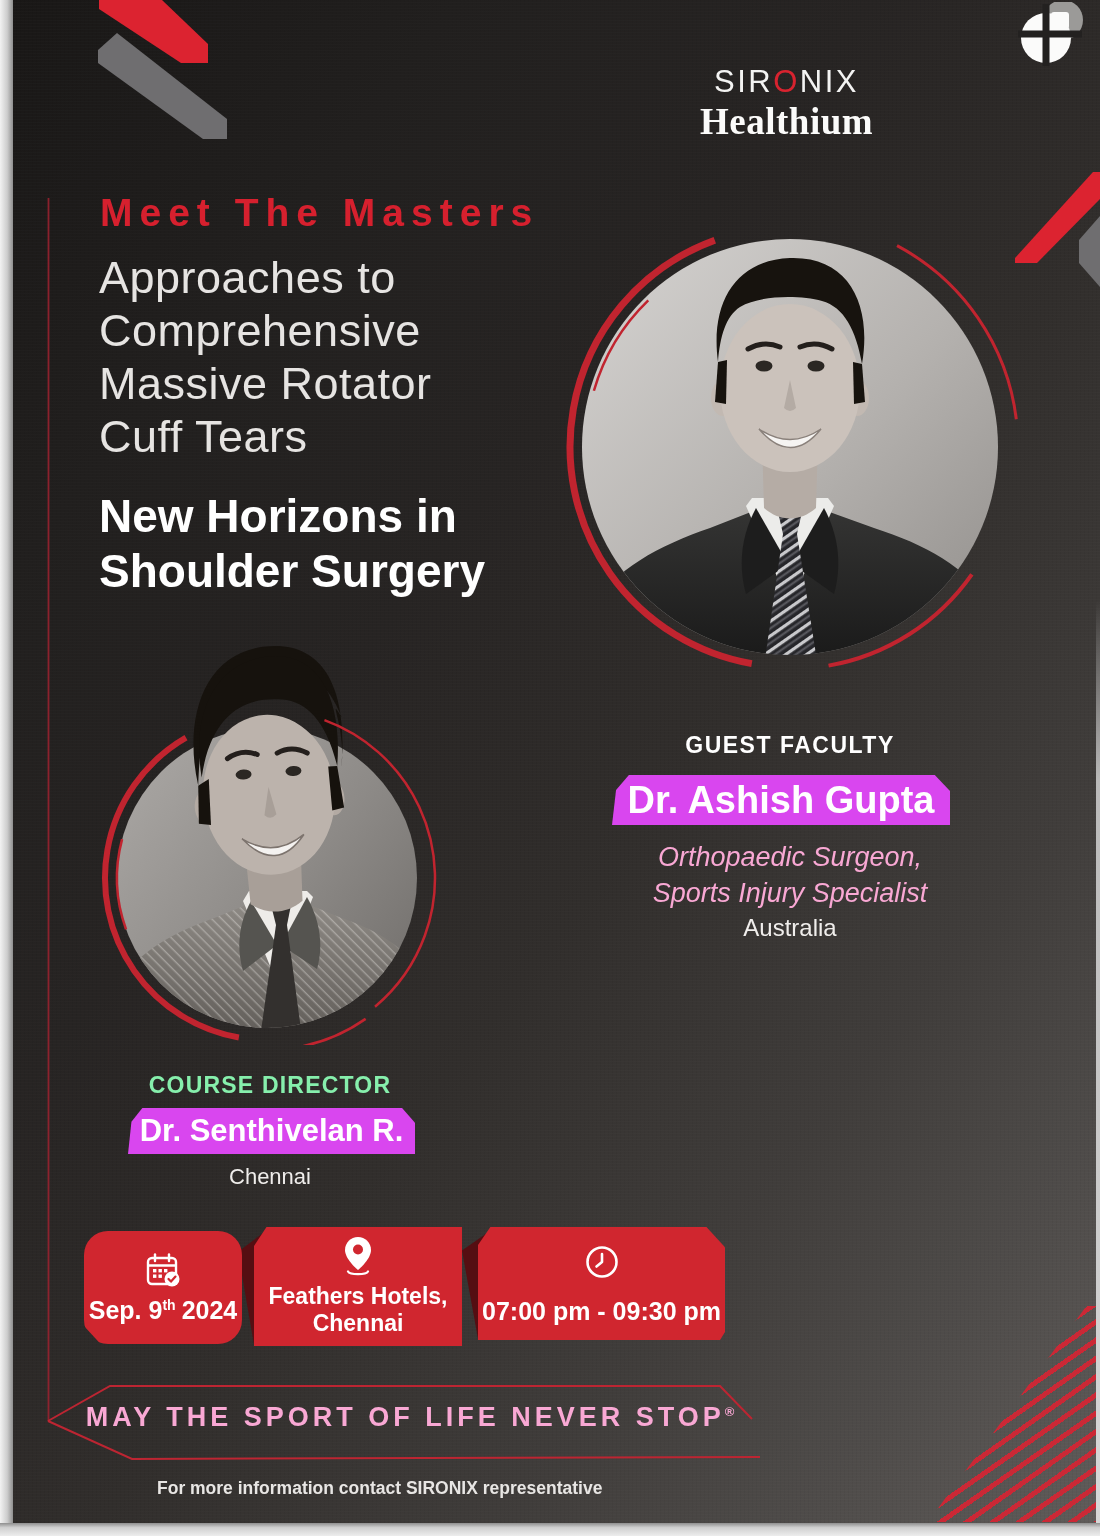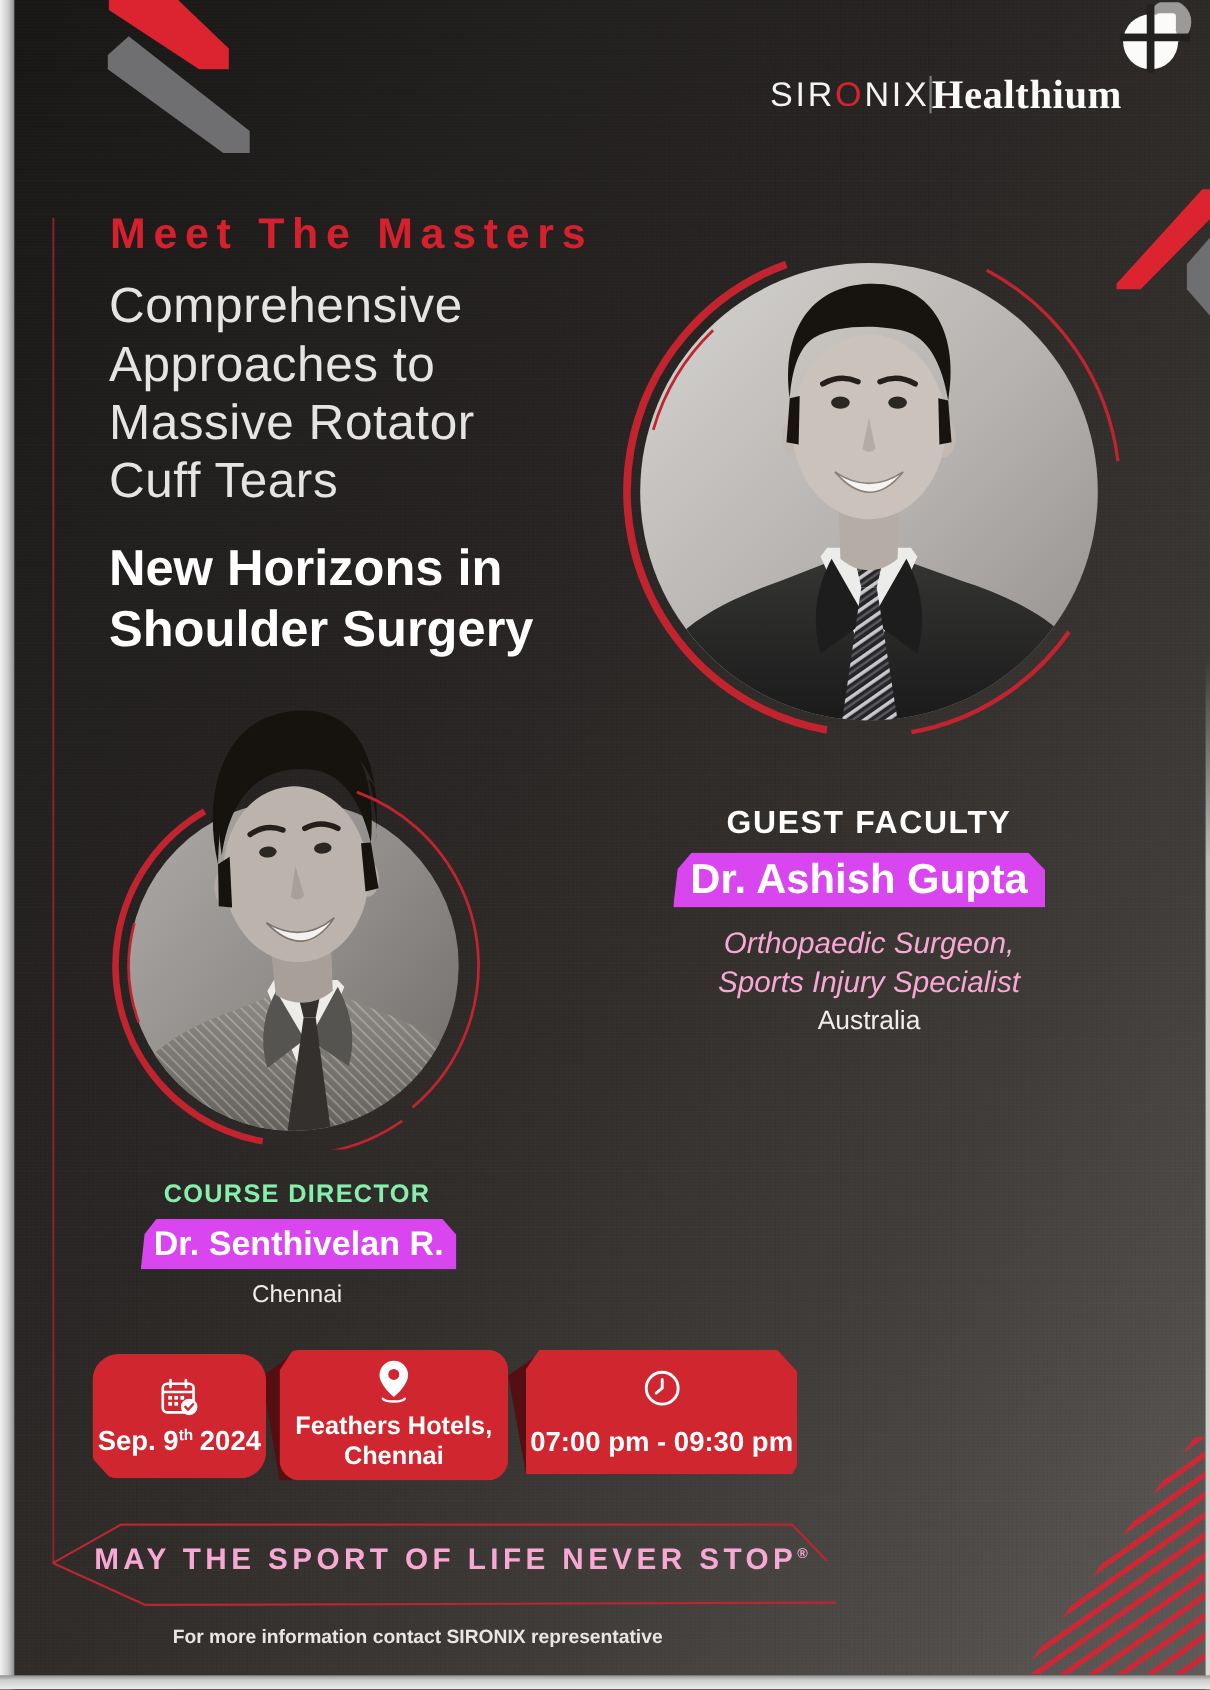--- a/index.html
+++ b/index.html
@@ -8,21 +8,21 @@
   .bg{position:absolute;inset:0;
       background:linear-gradient(128deg,#191716 0%,#211f1e 20%,#272423 38%,
                  #312e2c 56%,#403d3b 74%,#4f4c4a 87%,#605c5a 100%);}
   .grain{position:absolute;inset:0;opacity:.55;pointer-events:none;
       background-image:
         repeating-linear-gradient(0deg, rgba(255,255,255,.022) 0 1px, rgba(0,0,0,0) 1px 3px),
         repeating-linear-gradient(90deg, rgba(0,0,0,.05) 0 1px, rgba(255,255,255,0) 1px 4px);}
   .decor{position:absolute;inset:0;}
 
   
-  .brand{position:absolute;top:64px;left:700px;height:44px;display:flex;align-items:center;}
+  .brand{position:absolute;top:64px;left:700px;height:44px;display:flex;align-items:center;flex-direction:column;}
   .sironix{font-size:31px;font-weight:500;letter-spacing:2.5px;color:#f3f3f2;}
   .sironix .o-red{color:#d8232f;}
   .brand-divider{width:2px;height:34px;background:#7e7c7a;}
   .healthium{font-family:"Liberation Serif", serif;font-size:37px;font-weight:700;
              color:#fbfbfa;letter-spacing:.5px;}
   .healthium-icon{position:absolute;top:2px;left:1018px;width:68px;height:66px;}
 
   
   .series-title{position:absolute;left:100px;top:191px;font-size:39px;font-weight:700;
                 letter-spacing:7px;color:#d6202e;}
@@ -30,21 +30,21 @@
                 color:#e6e4e2;line-height:53px;letter-spacing:.5px;}
   .subtitle{position:absolute;left:99px;top:489px;font-size:46px;font-weight:700;
             color:#ffffff;line-height:55px;}
 
   
   .photo-a{position:absolute;left:560px;top:210px;width:460px;height:470px;}
   .photo-b{position:absolute;left:95px;top:613px;width:344px;height:432px;}
 
   
   .guest-label{position:absolute;left:600px;width:380px;top:732px;text-align:center;
-               font-size:29px;font-weight:700;letter-spacing:1.5px;color:#fff;}
+               font-size:23px;font-weight:700;letter-spacing:1.5px;color:#fff;}
   .banner{background:#d946ef;display:flex;align-items:center;justify-content:center;
           color:#fff;font-weight:700;
           clip-path:polygon(0 100%, 1.2% 30%, 5% 0, 95.5% 0, 100% 32%, 100% 100%);}
   .banner-a{position:absolute;left:612px;top:775px;width:338px;height:50px;font-size:38px;}
   .roles{position:absolute;left:590px;width:400px;top:839px;text-align:center;
          font-style:italic;font-size:27px;color:#f9a8d4;line-height:36px;}
   .country{position:absolute;left:600px;width:380px;top:914px;text-align:center;
            font-size:24px;color:#f0eeec;}
 
   
@@ -54,21 +54,21 @@
   .director-city{position:absolute;left:90px;width:360px;top:1164px;text-align:center;
                  font-size:22px;color:#efedeb;}
 
   
   .dbox{position:absolute;background:#d0262f;color:#fff;display:flex;flex-direction:column;
         align-items:center;justify-content:center;gap:6px;font-weight:700;text-align:center;}
   .dbox .ic{height:40px;display:flex;align-items:flex-end;justify-content:center;}
   .box1{left:84px;top:1231px;width:158px;height:113px;font-size:25px;
         clip-path:polygon(0 0, 96% 0, 100% 12%, 100% 100%, 10.5% 100%, 0 84%);border-radius:24px;}
   .box2{left:254px;top:1227px;width:208px;height:119px;font-size:23px;line-height:27px;
-        clip-path:polygon(0 16%, 6% 0, 100% 0, 100% 100%, 0 100%);border-radius:19px;}
+        clip-path:polygon(0 16%, 6% 0, 100% 0, 100% 100%, 0 100%);}
   .box3{left:478px;top:1227px;width:247px;height:113px;font-size:25px;
         clip-path:polygon(0 16%, 5% 0, 92.5% 0, 100% 18%, 100% 93%, 98% 100%, 0 100%);gap:16px;}
   .flap{position:absolute;background:#550e12;}
   .flap2{left:238px;top:1231px;width:28px;height:115px;
          clip-path:polygon(100% 0, 0 18%, 58% 100%, 100% 100%);}
   .flap3{left:462px;top:1231px;width:28px;height:109px;
          clip-path:polygon(100% 0, 0 18%, 58% 100%, 100% 100%);}
   sup.ord{font-size:14px;vertical-align:9px;}
   .yr{margin-left:6px;}
 
@@ -118,22 +118,22 @@
   <svg class="healthium-icon" viewBox="0 0 68 66">
     <circle cx="45" cy="18" r="20" fill="#9b9a98"></circle>
     <circle cx="28" cy="36" r="25" fill="#fbfbfa"></circle>
     <rect x="24.5" y="2" width="7" height="62" fill="#232120"></rect>
     <rect x="0" y="28.5" width="64" height="7" fill="#232120"></rect>
     <rect x="33" y="10" width="18" height="17" rx="3" fill="#fbfbfa"></rect>
   </svg>
 
   <div class="series-title">Meet The Masters</div>
   <div class="course-title">
+    <div>Approaches to</div>
     <div>Comprehensive</div>
-    <div>Approaches to</div>
     <div>Massive Rotator</div>
     <div>Cuff Tears</div>
   </div>
   <div class="subtitle">
     <div>New Horizons in</div>
     <div>Shoulder Surgery</div>
   </div>
 
   <svg class="photo-a" viewBox="0 0 460 470">
     <defs>

